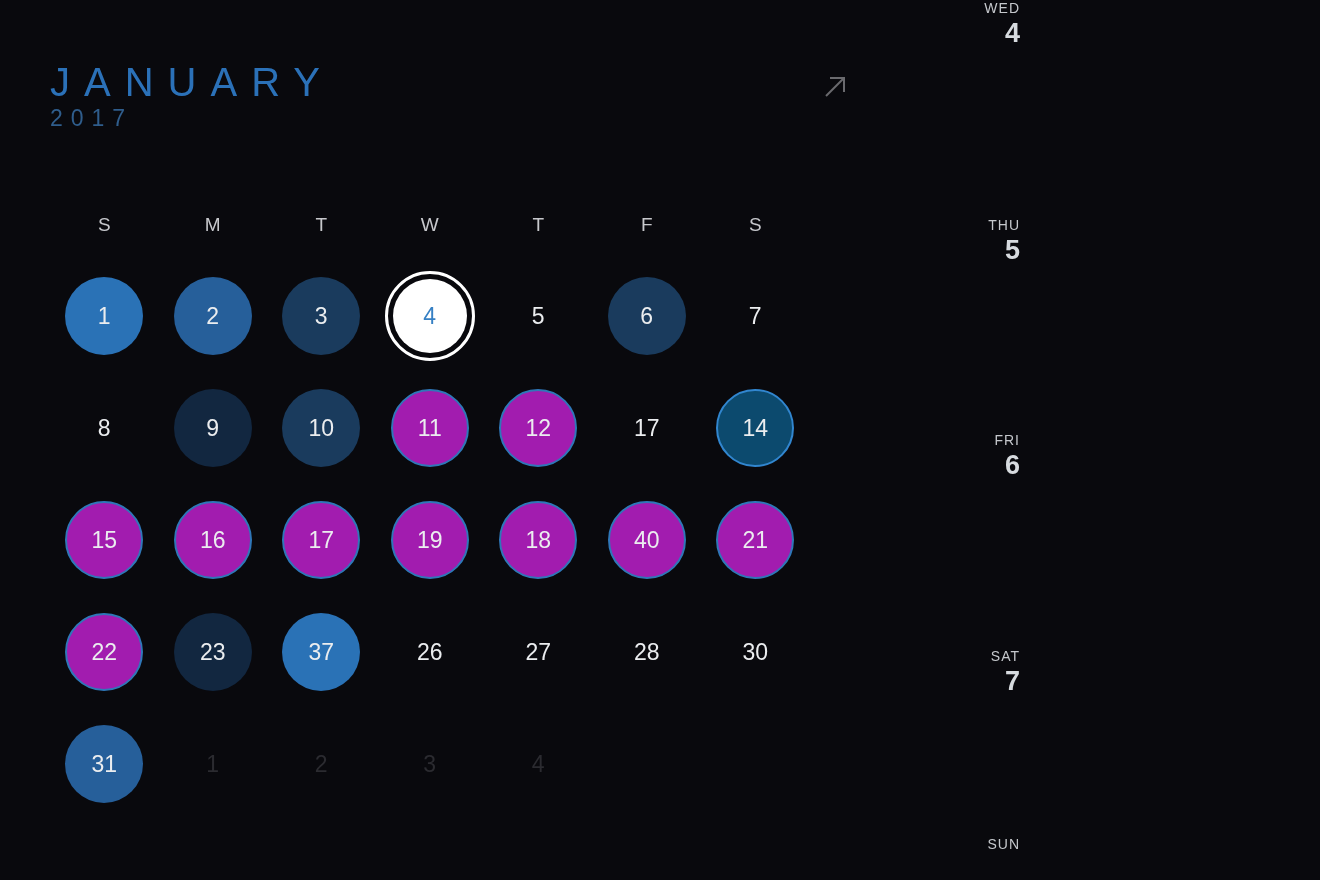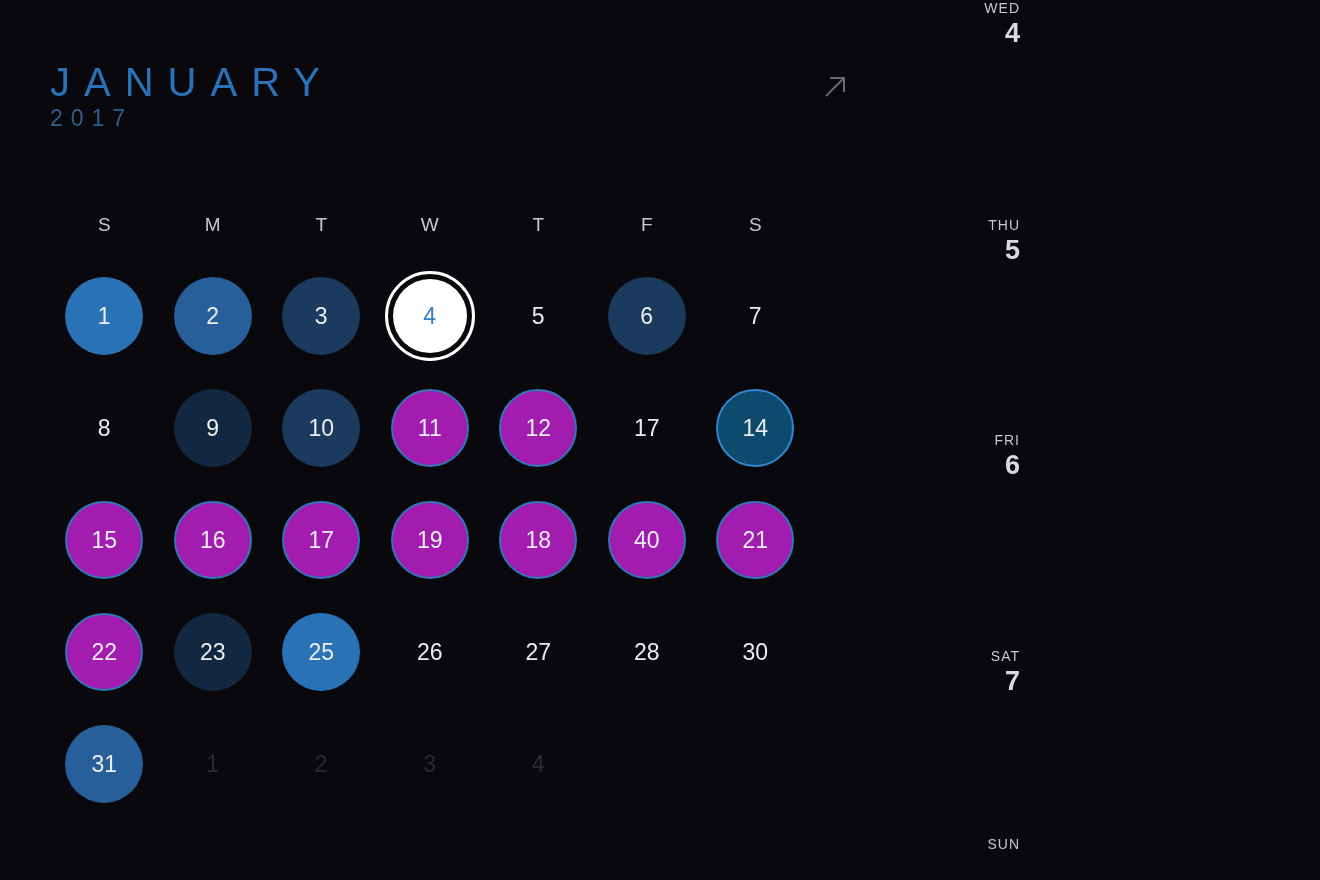--- a/index.html
+++ b/index.html
@@ -221,21 +221,21 @@
         <div class="day-cell">
           <div class="day v-outline-fill">21</div>
         </div>
         <div class="day-cell">
           <div class="day v-outline-fill">22</div>
         </div>
         <div class="day-cell">
           <div class="day v-solid-darker">23</div>
         </div>
         <div class="day-cell">
-          <div class="day v-solid-bright">25</div>
+          <div class="day v-solid-bright">37</div>
         </div>
         <div class="day-cell">
           <div class="day ">26</div>
         </div>
         <div class="day-cell">
           <div class="day ">27</div>
         </div>
         <div class="day-cell">
           <div class="day ">28</div>
         </div>

